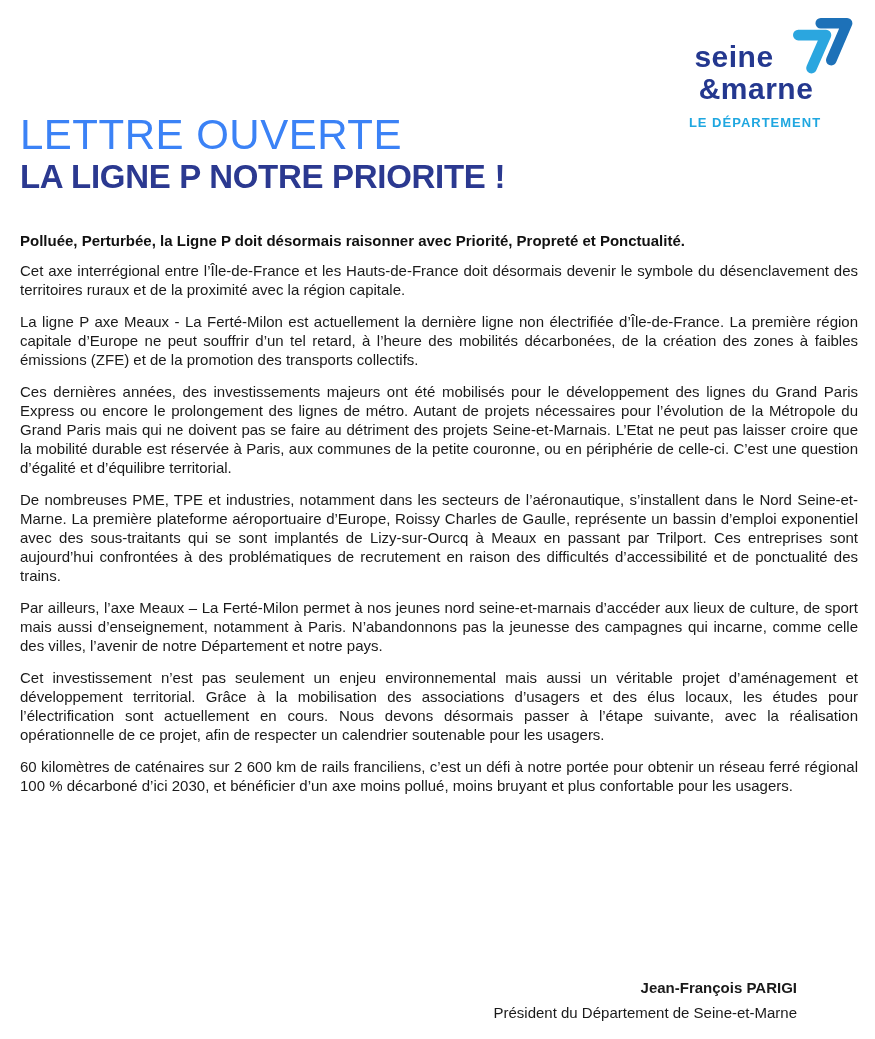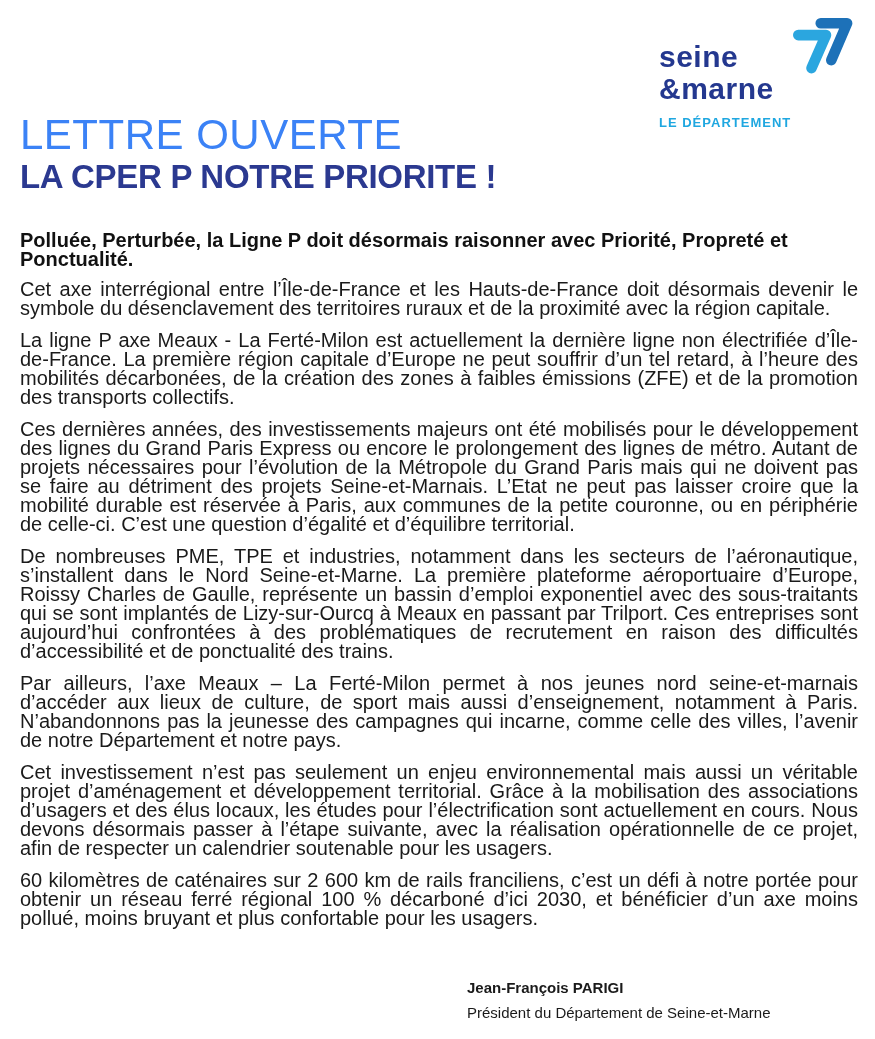--- a/index.html
+++ b/index.html
@@ -17,21 +17,21 @@
     overflow: hidden;
   }
 
   
   .logo {
     position: absolute;
     top: 12px;
     right: 16px;
     width: 200px;
     height: 112px;
-    text-align: left;
+    text-align: center;
     line-height: 1;
   }
   .logo-mark {
     position: absolute;
     top: 2px;
     right: 0;
     width: 66px;
     height: 62px;
   }
   .logo-line1 {
@@ -82,41 +82,41 @@
     color: #2B3990;
     line-height: 1.15;
   }
 
   
   .letter-body {
     position: absolute;
     top: 231px;
     left: 20px;
     width: 838px;
-    font-size: 20px;
+    font-size: 15px;
     line-height: 19px;
   }
   .lead {
     font-weight: 700;
     margin: 0 0 11px 0;
     color: #111111;
   }
   .letter-body p.para {
     margin: 0 0 13px 0;
     text-align: justify;
     color: #1a1a1a;
   }
 
   
   .signature {
     position: absolute;
     top: 975px;
     right: 78px;
     width: 330px;
-    text-align: left;
+    text-align: right;
     font-size: 15px;
     line-height: 25px;
   }
   .signature .sig-name { font-weight: 700; }
   .signature .sig-role { font-weight: 400; }
 </style>
 </head>
 <body>
 
 <div class="page">
@@ -128,21 +128,21 @@
 
       <polyline points="8,30 50,30 28,80" fill="none" stroke-width="16" stroke-linecap="round" stroke-linejoin="round" stroke="#2BA6DF"></polyline>
     </svg>
     <div class="logo-line1">seine</div>
     <div class="logo-line2">&amp;marne</div>
     <div class="logo-tagline">LE DÉPARTEMENT</div>
   </div>
 
   <div class="title-block">
     <h1 class="title-line1">LETTRE OUVERTE</h1>
-    <h1 class="title-line2">LA CPER P NOTRE PRIORITE !</h1>
+    <h1 class="title-line2">LA LIGNE P NOTRE PRIORITE !</h1>
   </div>
 
   <div class="letter-body">
     <p class="lead">Polluée, Perturbée, la Ligne P doit désormais raisonner avec Priorité, Propreté et Ponctualité.</p>
     <p class="para">Cet axe interrégional entre l’Île-de-France et les Hauts-de-France doit désormais devenir le symbole du désenclavement des territoires ruraux et de la proximité avec la région capitale.</p>
     <p class="para">La ligne P axe Meaux - La Ferté-Milon est actuellement la dernière ligne non électrifiée d’Île-de-France. La première région capitale d’Europe ne peut souffrir d’un tel retard, à l’heure des mobilités décarbonées, de la création des zones à faibles émissions (ZFE) et de la promotion des transports collectifs.</p>
     <p class="para">Ces dernières années, des investissements majeurs ont été mobilisés pour le développement des lignes du Grand Paris Express ou encore le prolongement des lignes de métro. Autant de projets nécessaires pour l’évolution de la Métropole du Grand Paris mais qui ne doivent pas se faire au détriment des projets Seine-et-Marnais. L’Etat ne peut pas laisser croire que la mobilité durable est réservée à Paris, aux communes de la petite couronne, ou en périphérie de celle-ci. C’est une question d’égalité et d’équilibre territorial.</p>
     <p class="para">De nombreuses PME, TPE et industries, notamment dans les secteurs de l’aéronautique, s’installent dans le Nord Seine-et-Marne. La première plateforme aéroportuaire d’Europe, Roissy Charles de Gaulle, représente un bassin d’emploi exponentiel avec des sous-traitants qui se sont implantés de Lizy-sur-Ourcq à Meaux en passant par Trilport. Ces entreprises sont aujourd’hui confrontées à des problématiques de recrutement en raison des difficultés d’accessibilité et de ponctualité des trains.</p>
     <p class="para">Par ailleurs, l’axe Meaux – La Ferté-Milon permet à nos jeunes nord seine-et-marnais d’accéder aux lieux de culture, de sport mais aussi d’enseignement, notamment à Paris. N’abandonnons pas la jeunesse des campagnes qui incarne, comme celle des villes, l’avenir de notre Département et notre pays.</p>
     <p class="para">Cet investissement n’est pas seulement un enjeu environnemental mais aussi un véritable projet d’aménagement et développement territorial. Grâce à la mobilisation des associations d’usagers et des élus locaux, les études pour l’électrification sont actuellement en cours. Nous devons désormais passer à l’étape suivante, avec la réalisation opérationnelle de ce projet, afin de respecter un calendrier soutenable pour les usagers.</p>

